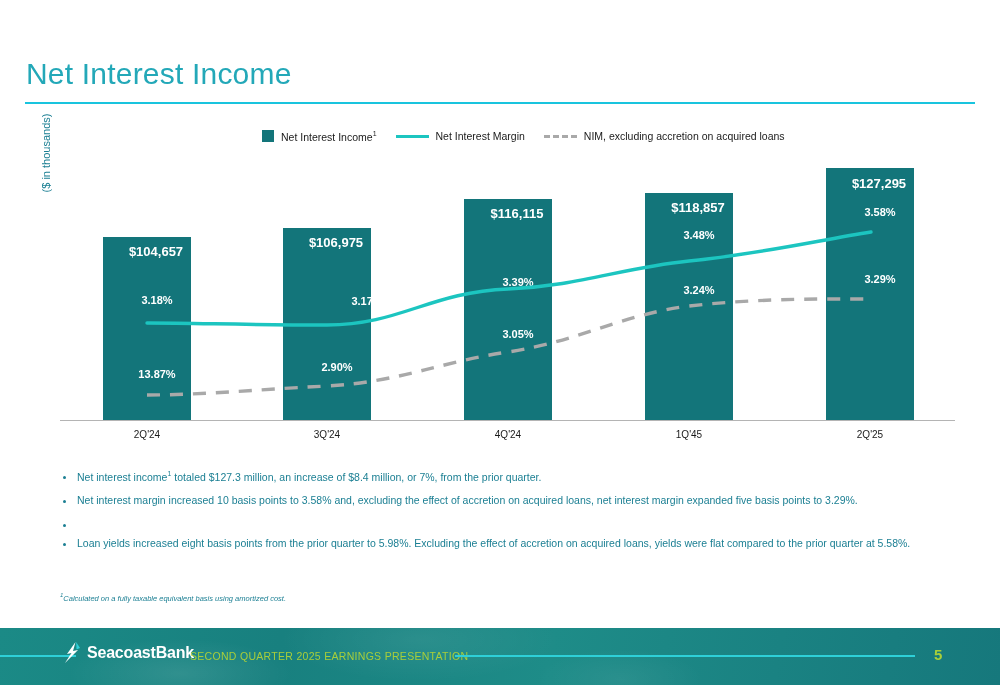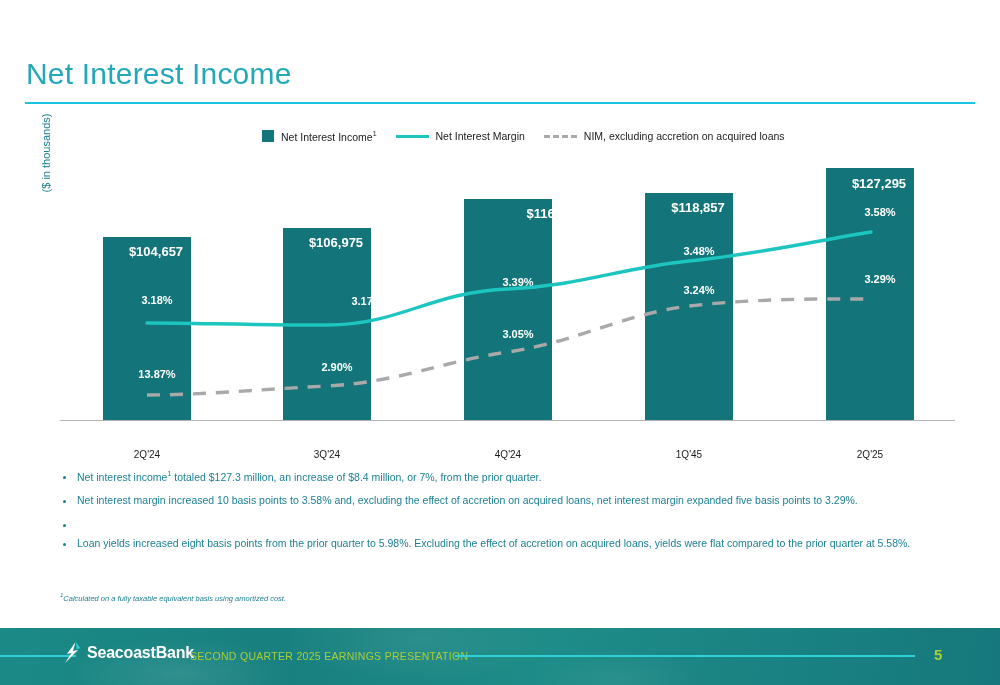--- a/index.html
+++ b/index.html
@@ -66,21 +66,21 @@
     white-space:nowrap;
     padding-left:18px;
   }
   .nim-label, .nimx-label {
     position:absolute; width:108px; text-align:center;
     font-size:11px; font-weight:bold; color:#ffffff;
     white-space:nowrap;
   }
   .x-tick {
     position:absolute; top:429px; width:88px; text-align:center;
-    font-size:10px; color:#1a1a1a;margin-top:20px;
+    font-size:10px; color:#1a1a1a;
   }
 
   #chart-lines { position:absolute; left:0; top:0; width:1000px; height:460px; }
 
   
   #bullets {
     position:absolute; left:60px; top:470px; width:910px;
   }
   .bullet-row {
     display:flex; align-items:flex-start; gap:11px;
@@ -162,28 +162,28 @@
   <div id="axis-baseline"></div>
 
   <div class="bar" style="left:103px;  top:237px; height:183px;"></div>
   <div class="bar" style="left:283px;  top:228px; height:192px;"></div>
   <div class="bar" style="left:464px;  top:199px; height:221px;"></div>
   <div class="bar" style="left:645px;  top:193px; height:227px;"></div>
   <div class="bar" style="left:826px;  top:168px; height:252px;"></div>
 
   <div class="bar-value" style="left:103px; top:244px;">$104,657</div>
   <div class="bar-value" style="left:283px; top:235px;">$106,975</div>
-  <div class="bar-value" style="left:464px; top:206px;margin-left:36px;">$116,115</div>
+  <div class="bar-value" style="left:464px; top:206px;">$116,115</div>
   <div class="bar-value" style="left:645px; top:200px;">$118,857</div>
   <div class="bar-value" style="left:826px; top:176px;">$127,295</div>
 
   <div class="nim-label" style="left:103px; top:294px;">3.18%</div>
   <div class="nim-label" style="left:271px; top:295px;margin-left:42px;">3.17%</div>
   <div class="nim-label" style="left:464px; top:276px;">3.39%</div>
-  <div class="nim-label" style="left:645px; top:229px;margin-top:16px;">3.48%</div>
+  <div class="nim-label" style="left:645px; top:229px;">3.48%</div>
   <div class="nim-label" style="left:826px; top:206px;">3.58%</div>
 
   <div class="nimx-label" style="left:103px; top:368px;">13.87%</div>
   <div class="nimx-label" style="left:283px; top:361px;">2.90%</div>
   <div class="nimx-label" style="left:464px; top:328px;">3.05%</div>
   <div class="nimx-label" style="left:645px; top:284px;">3.24%</div>
   <div class="nimx-label" style="left:826px; top:273px;">3.29%</div>
 
   <svg id="chart-lines" viewBox="0 0 1000 460">
     <path d="M 147,323 C 200,323 240,325 327,325 C 400,325 430,292 508,289 C 580,286 620,268 689,261 C 760,254 820,240 871,232" fill="none" stroke="#1CC5C0" stroke-width="3.4" stroke-linecap="round"></path>

